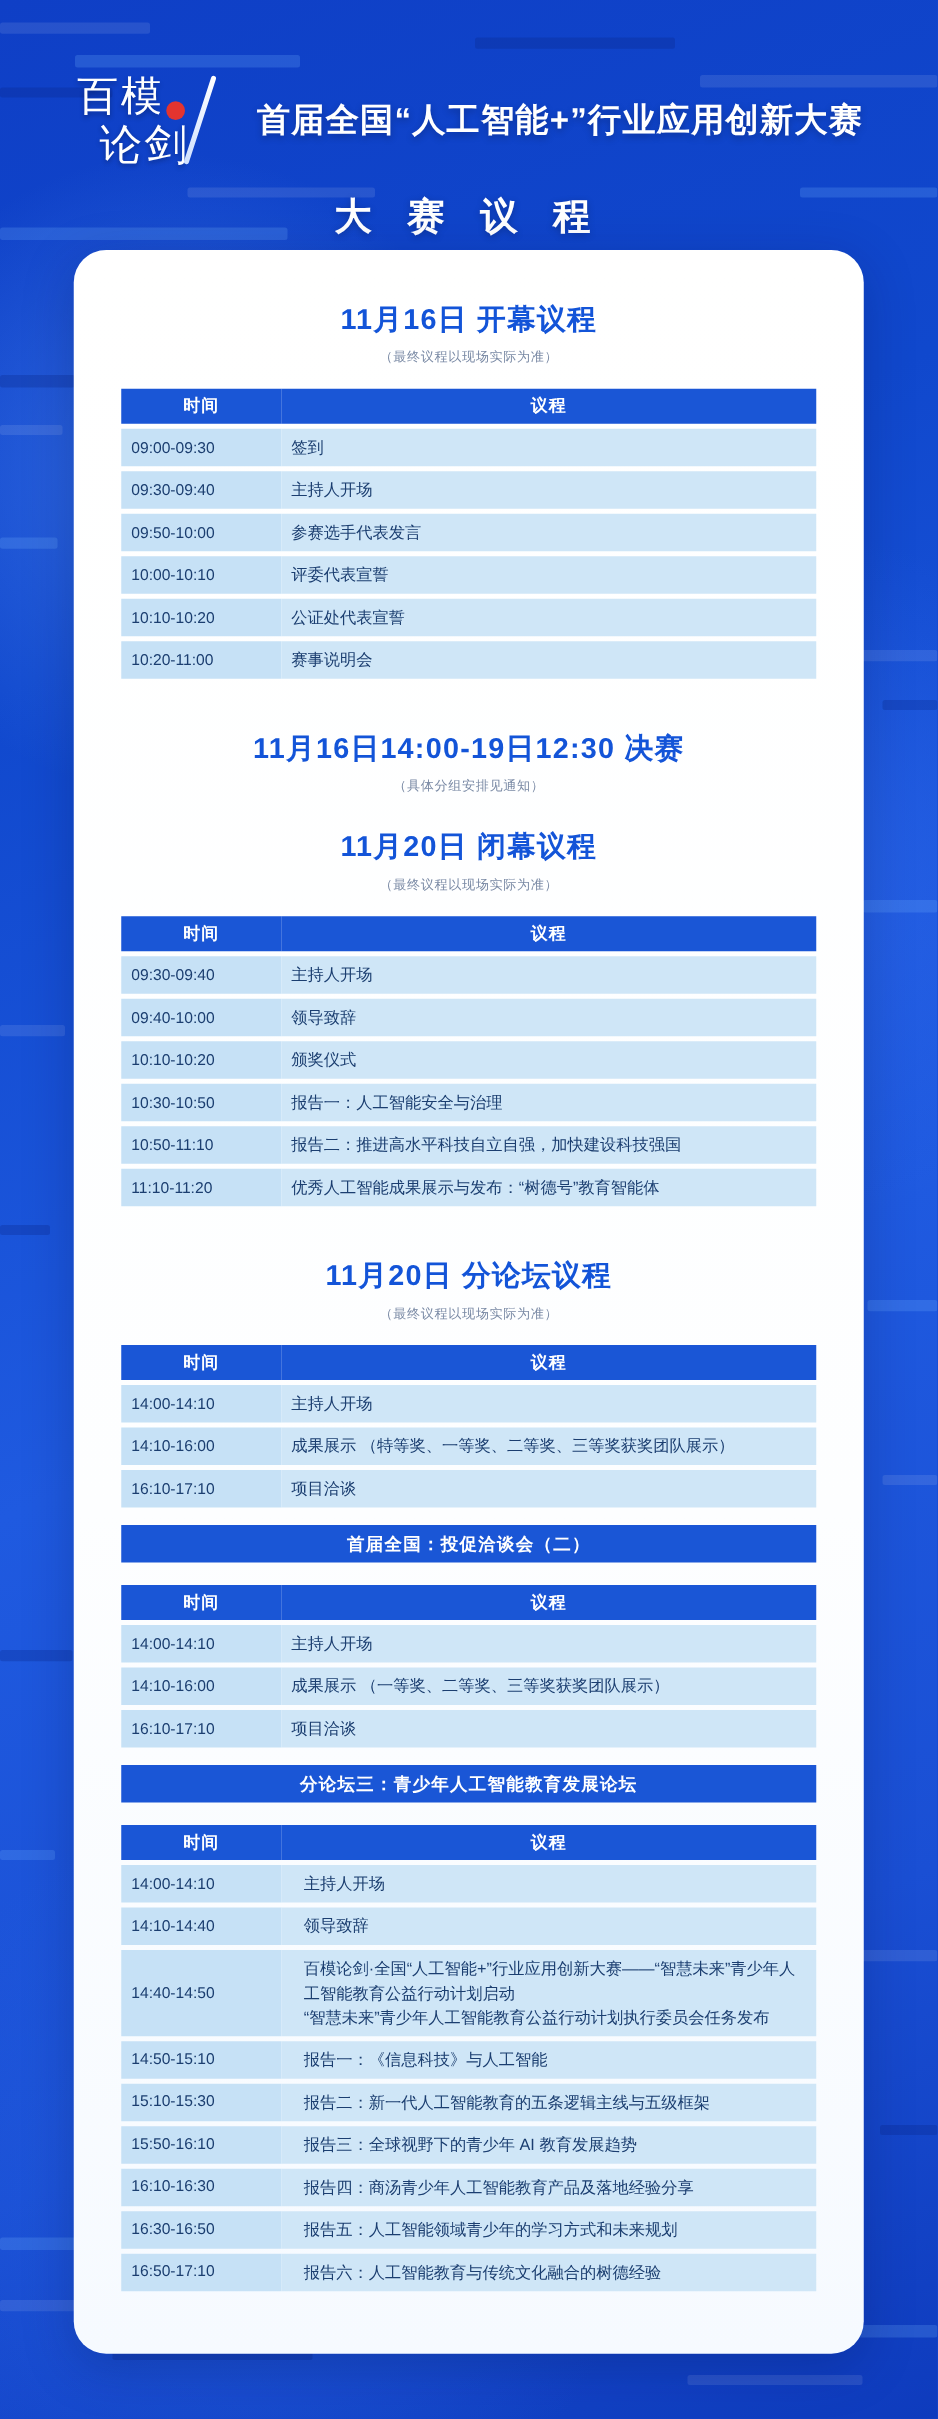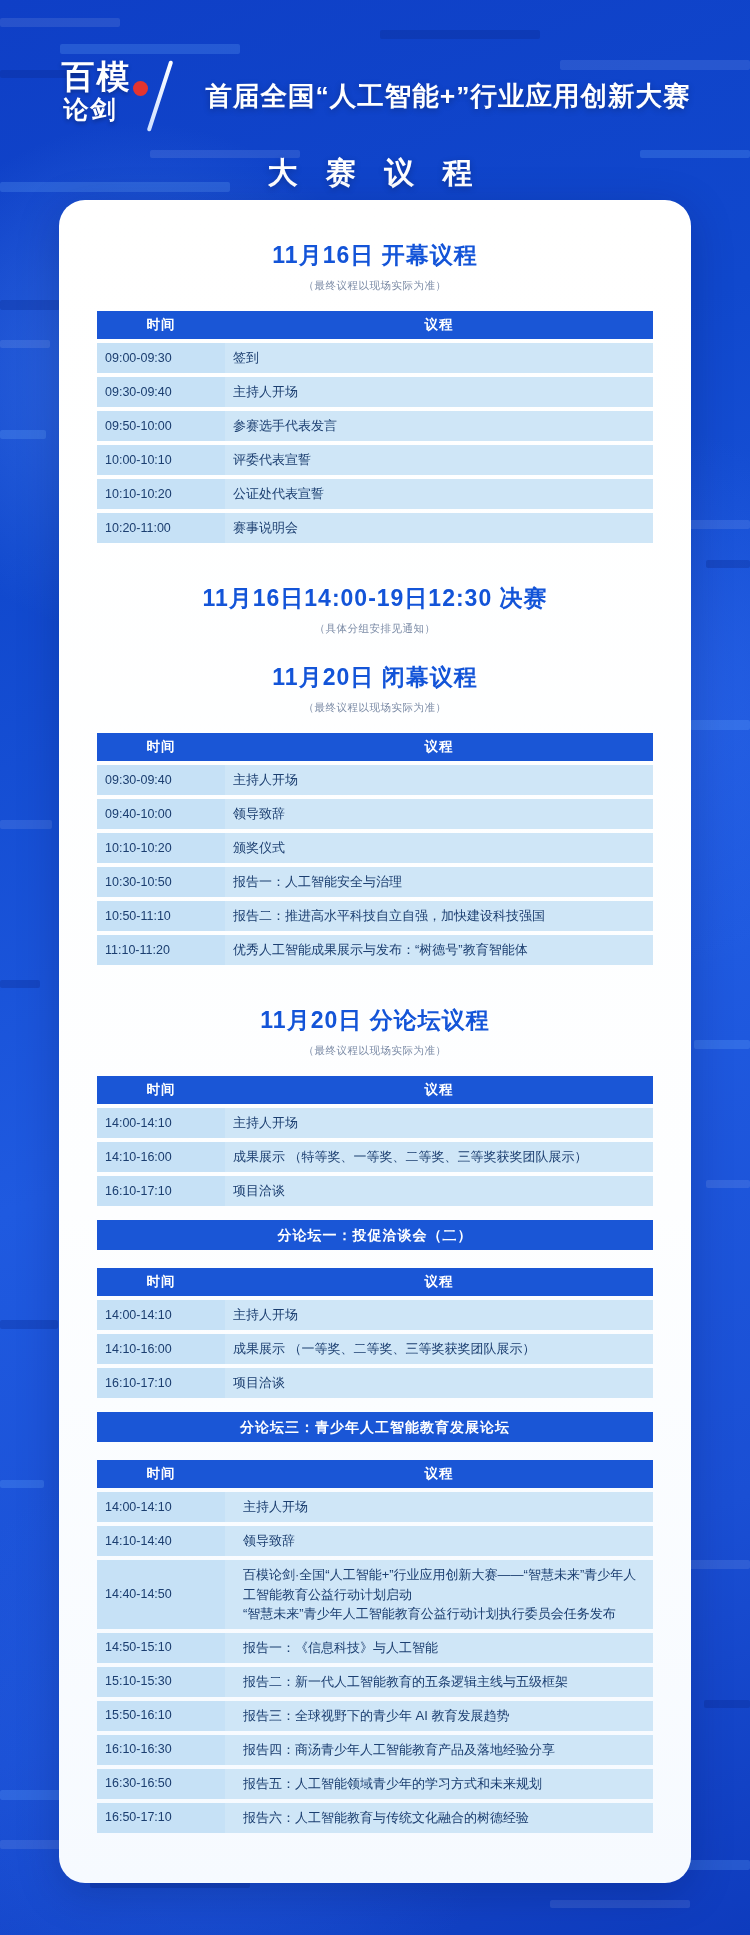--- a/index.html
+++ b/index.html
@@ -63,26 +63,26 @@
   .logo {
     position: relative;
     width: 100px;
     height: 86px;
     flex: 0 0 auto;
   }
   .logo .l1, .logo .l2 {
     position: absolute;
     color: #ffffff;
     font-family: "Liberation Serif", serif;
-    font-weight: bold;
+    font-weight: normal;
     letter-spacing: 2px;
     text-shadow: 0 2px 4px rgba(0,0,0,0.3);
   }
   .logo .l1 { left: 2px; top: 2px; font-size: 33px; }
-  .logo .l2 { left: 4px; top: 40px; font-size: 25px; }
+  .logo .l2 { left: 20px; top: 40px; font-size: 34px; }
   .logo .dot {
     position: absolute;
     right: 12px; top: 28px;
     width: 15px; height: 15px;
     border-radius: 50%;
     background: #e3342f;
   }
   .logo .sword {
     position: absolute;
     right: -2px; top: 6px;
@@ -343,21 +343,21 @@
           <tr>
             <td class="time">14:10-16:00</td>
             <td class="">成果展示 （特等奖、一等奖、二等奖、三等奖获奖团队展示）</td>
           </tr>
           <tr>
             <td class="time">16:10-17:10</td>
             <td class="">项目洽谈</td>
           </tr>
         </tbody>
       </table>
-      <div class="forum-bar">分论坛一：投促洽谈会（二）</div>
+      <div class="forum-bar">首届全国：投促洽谈会（二）</div>
       <table class="agenda">
         <thead>
           <tr>
             <th class="time-col">时间</th>
             <th>议程</th>
           </tr>
         </thead>
         <tbody>
           <tr>
             <td class="time">14:00-14:10</td>

